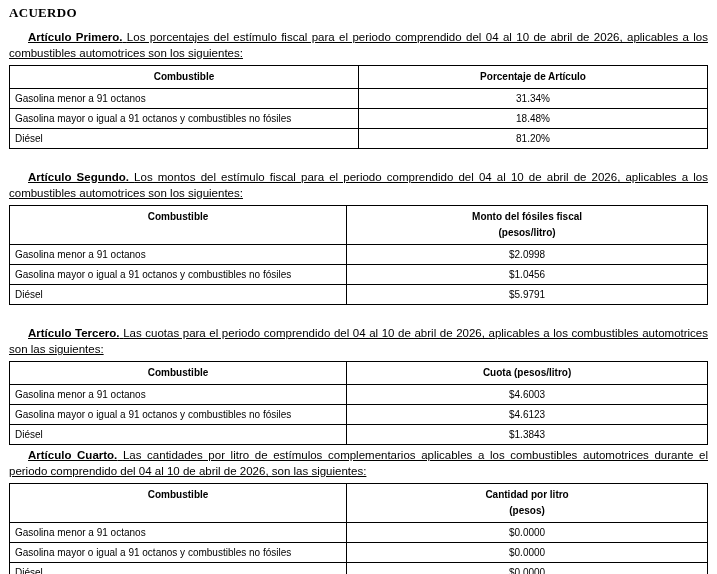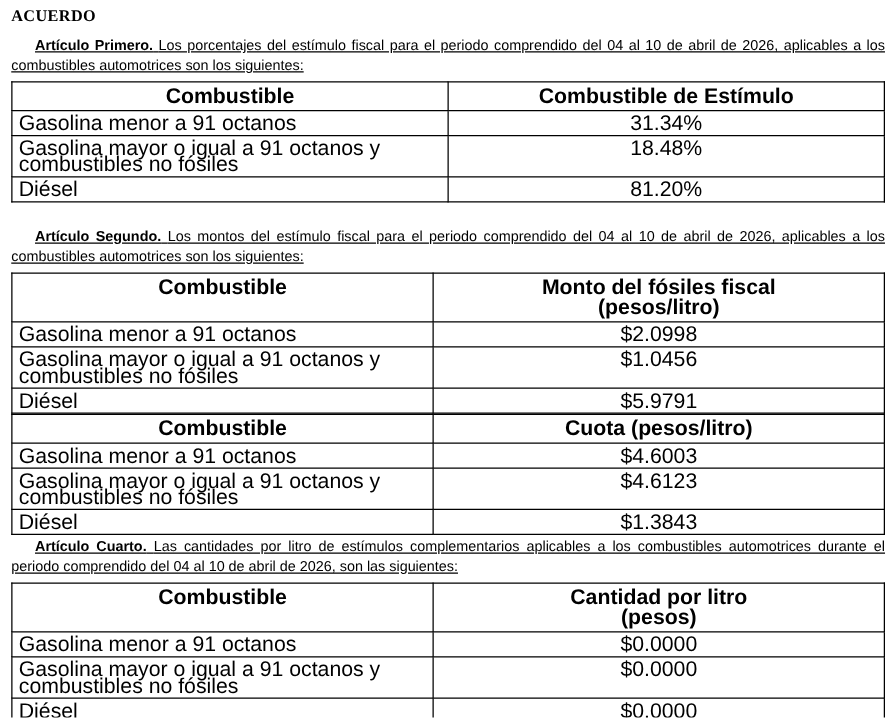--- a/index.html
+++ b/index.html
@@ -31,21 +31,21 @@
   .mt-first  { margin-top: 6px; }
   .mt-normal { margin-top: 20px; }
   .mt-tight  { margin-top: 2px; }
   table.fuel-table {
     width: 100%;
     border-collapse: collapse;
     table-layout: fixed;
   }
   table.fuel-table td {
     border: 1px solid #000000;
-    font-size: 17px;
+    font-size: 10px;
     line-height: 13px;
     padding: 3px 5px;
     vertical-align: top;
     background: #ffffff;
   }
   table.w50 td.fuel-col  { width: 50%; }
   table.w48 td.fuel-col  { width: 48.3%; }
   td.hdr { font-weight: bold; text-align: center; }
   td.hdr .line { line-height: 16px; }
   td.val { text-align: center; }
@@ -59,21 +59,21 @@
 
   <section>
     <p class="article mt-first"><span class="article-label">Artículo Primero.</span> <span>Los porcentajes del estímulo fiscal para el periodo comprendido del 04 al 10 de abril de 2026, aplicables a los combustibles automotrices son los siguientes:</span></p>
     <table class="fuel-table w50">
       <tbody>
         <tr>
           <td class="hdr fuel-col">
               <div class="line">Combustible</div>
             </td>
           <td class="hdr">
-              <div class="line">Combustible de Estímulo</div>
+              <div class="line">Porcentaje de Artículo</div>
             </td>
         </tr>
         <tr>
           <td class="fuel-col">Gasolina menor a 91 octanos</td>
           <td class="val">31.34%</td>
         </tr>
         <tr>
           <td class="fuel-col">Gasolina mayor o igual a 91 octanos y combustibles no fósiles</td>
           <td class="val">18.48%</td>
         </tr>
@@ -108,20 +108,21 @@
         </tr>
         <tr>
           <td class="fuel-col">Diésel</td>
           <td class="val">$5.9791</td>
         </tr>
       </tbody>
     </table>
   </section>
 
   <section>
+    <p class="article mt-normal"><span class="article-label">Artículo Tercero.</span> <span>Las cuotas para el periodo comprendido del 04 al 10 de abril de 2026, aplicables a los combustibles automotrices son las siguientes:</span></p>
     <table class="fuel-table w48">
       <tbody>
         <tr>
           <td class="hdr fuel-col">
               <div class="line">Combustible</div>
             </td>
           <td class="hdr">
               <div class="line">Cuota (pesos/litro)</div>
             </td>
         </tr>

